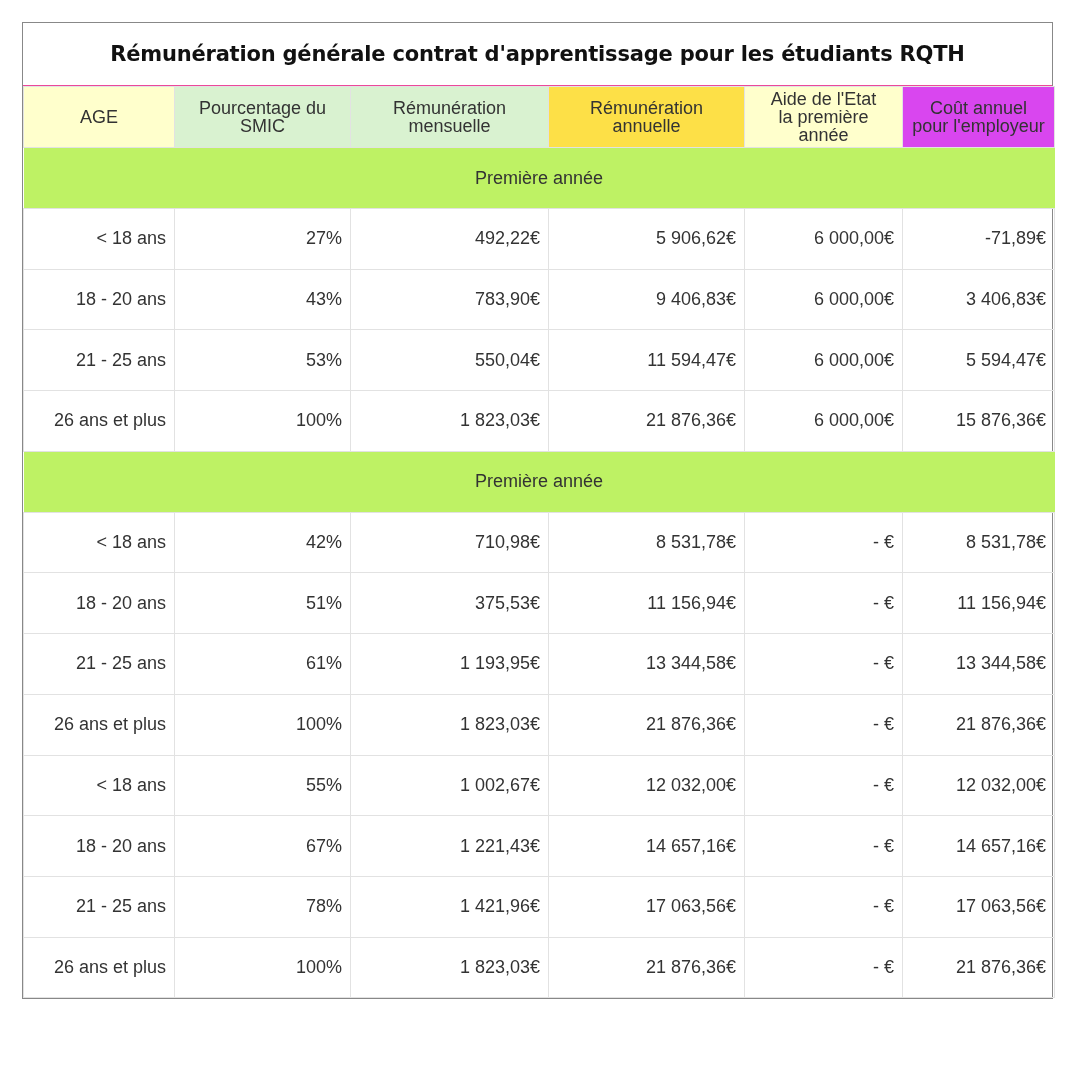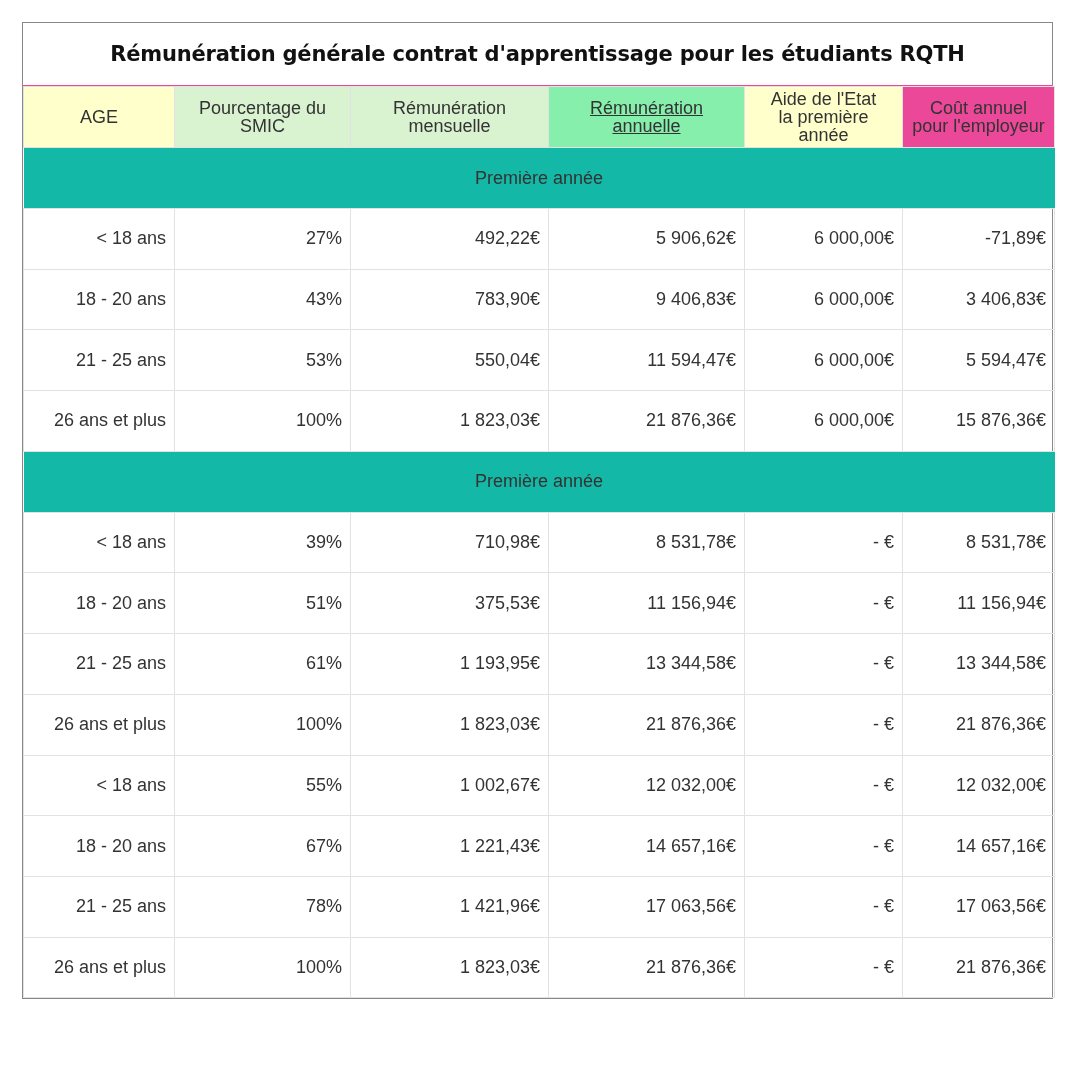--- a/index.html
+++ b/index.html
@@ -13,24 +13,24 @@
     font-weight: bold; font-size: 21px; color: #111; border-bottom: 1px solid #ec4899;
     font-family: "DejaVu Sans", sans-serif; letter-spacing: -0.2px;
   }
   table { border-collapse: collapse; width: 100%; table-layout: fixed; font-size: 18px; }
   col.c0 { width: 151px; } col.c1 { width: 176px; } col.c2 { width: 198px; }
   col.c3 { width: 196px; } col.c4 { width: 158px; } col.c5 { width: 152px; }
   th, td { border: 1px solid #e2e2e2; box-sizing: border-box; }
   th { height: 61px; font-weight: normal; text-align: center; color: #333; padding: 0 6px; line-height: 18px; }
   th.yellow { background: #ffffcc; }
   th.green { background: #d9f2d0; }
-  th.blue { background: #86efac; text-decoration: underline; }
-  th.white { background: #ec4899; }
+  th.blue { background: #fde047; }
+  th.white { background: #d946ef; }
   tr.section td {
-    background: #14b8a6; height: 61px; text-align: center; color: #333;
+    background: #bef264; height: 61px; text-align: center; color: #333;
     border-top: 1px solid #777; border-left: none; border-right: none; margin-top: 16px;
   }
   tr.data td { height: 60.7px; text-align: right; padding-right: 8px; color: #333; }
   tbody tr:first-child.section td { border-top: 1px solid #777; }
 </style>
 </head>
 <body>
 
 <div class="sheet">
   <div class="title">Rémunération générale contrat d'apprentissage pour les étudiants RQTH</div>
@@ -93,21 +93,21 @@
           <td>1 823,03€</td>
           <td>21 876,36€</td>
           <td>6 000,00€</td>
           <td>15 876,36€</td>
         </tr>
         <tr class="section">
           <td colspan="6">Première année</td>
         </tr>
         <tr class="data">
           <td>&lt; 18 ans</td>
-          <td>39%</td>
+          <td>42%</td>
           <td>710,98€</td>
           <td>8 531,78€</td>
           <td>- €</td>
           <td>8 531,78€</td>
         </tr>
         <tr class="data">
           <td>18 - 20 ans</td>
           <td>51%</td>
           <td>375,53€</td>
           <td>11 156,94€</td>

